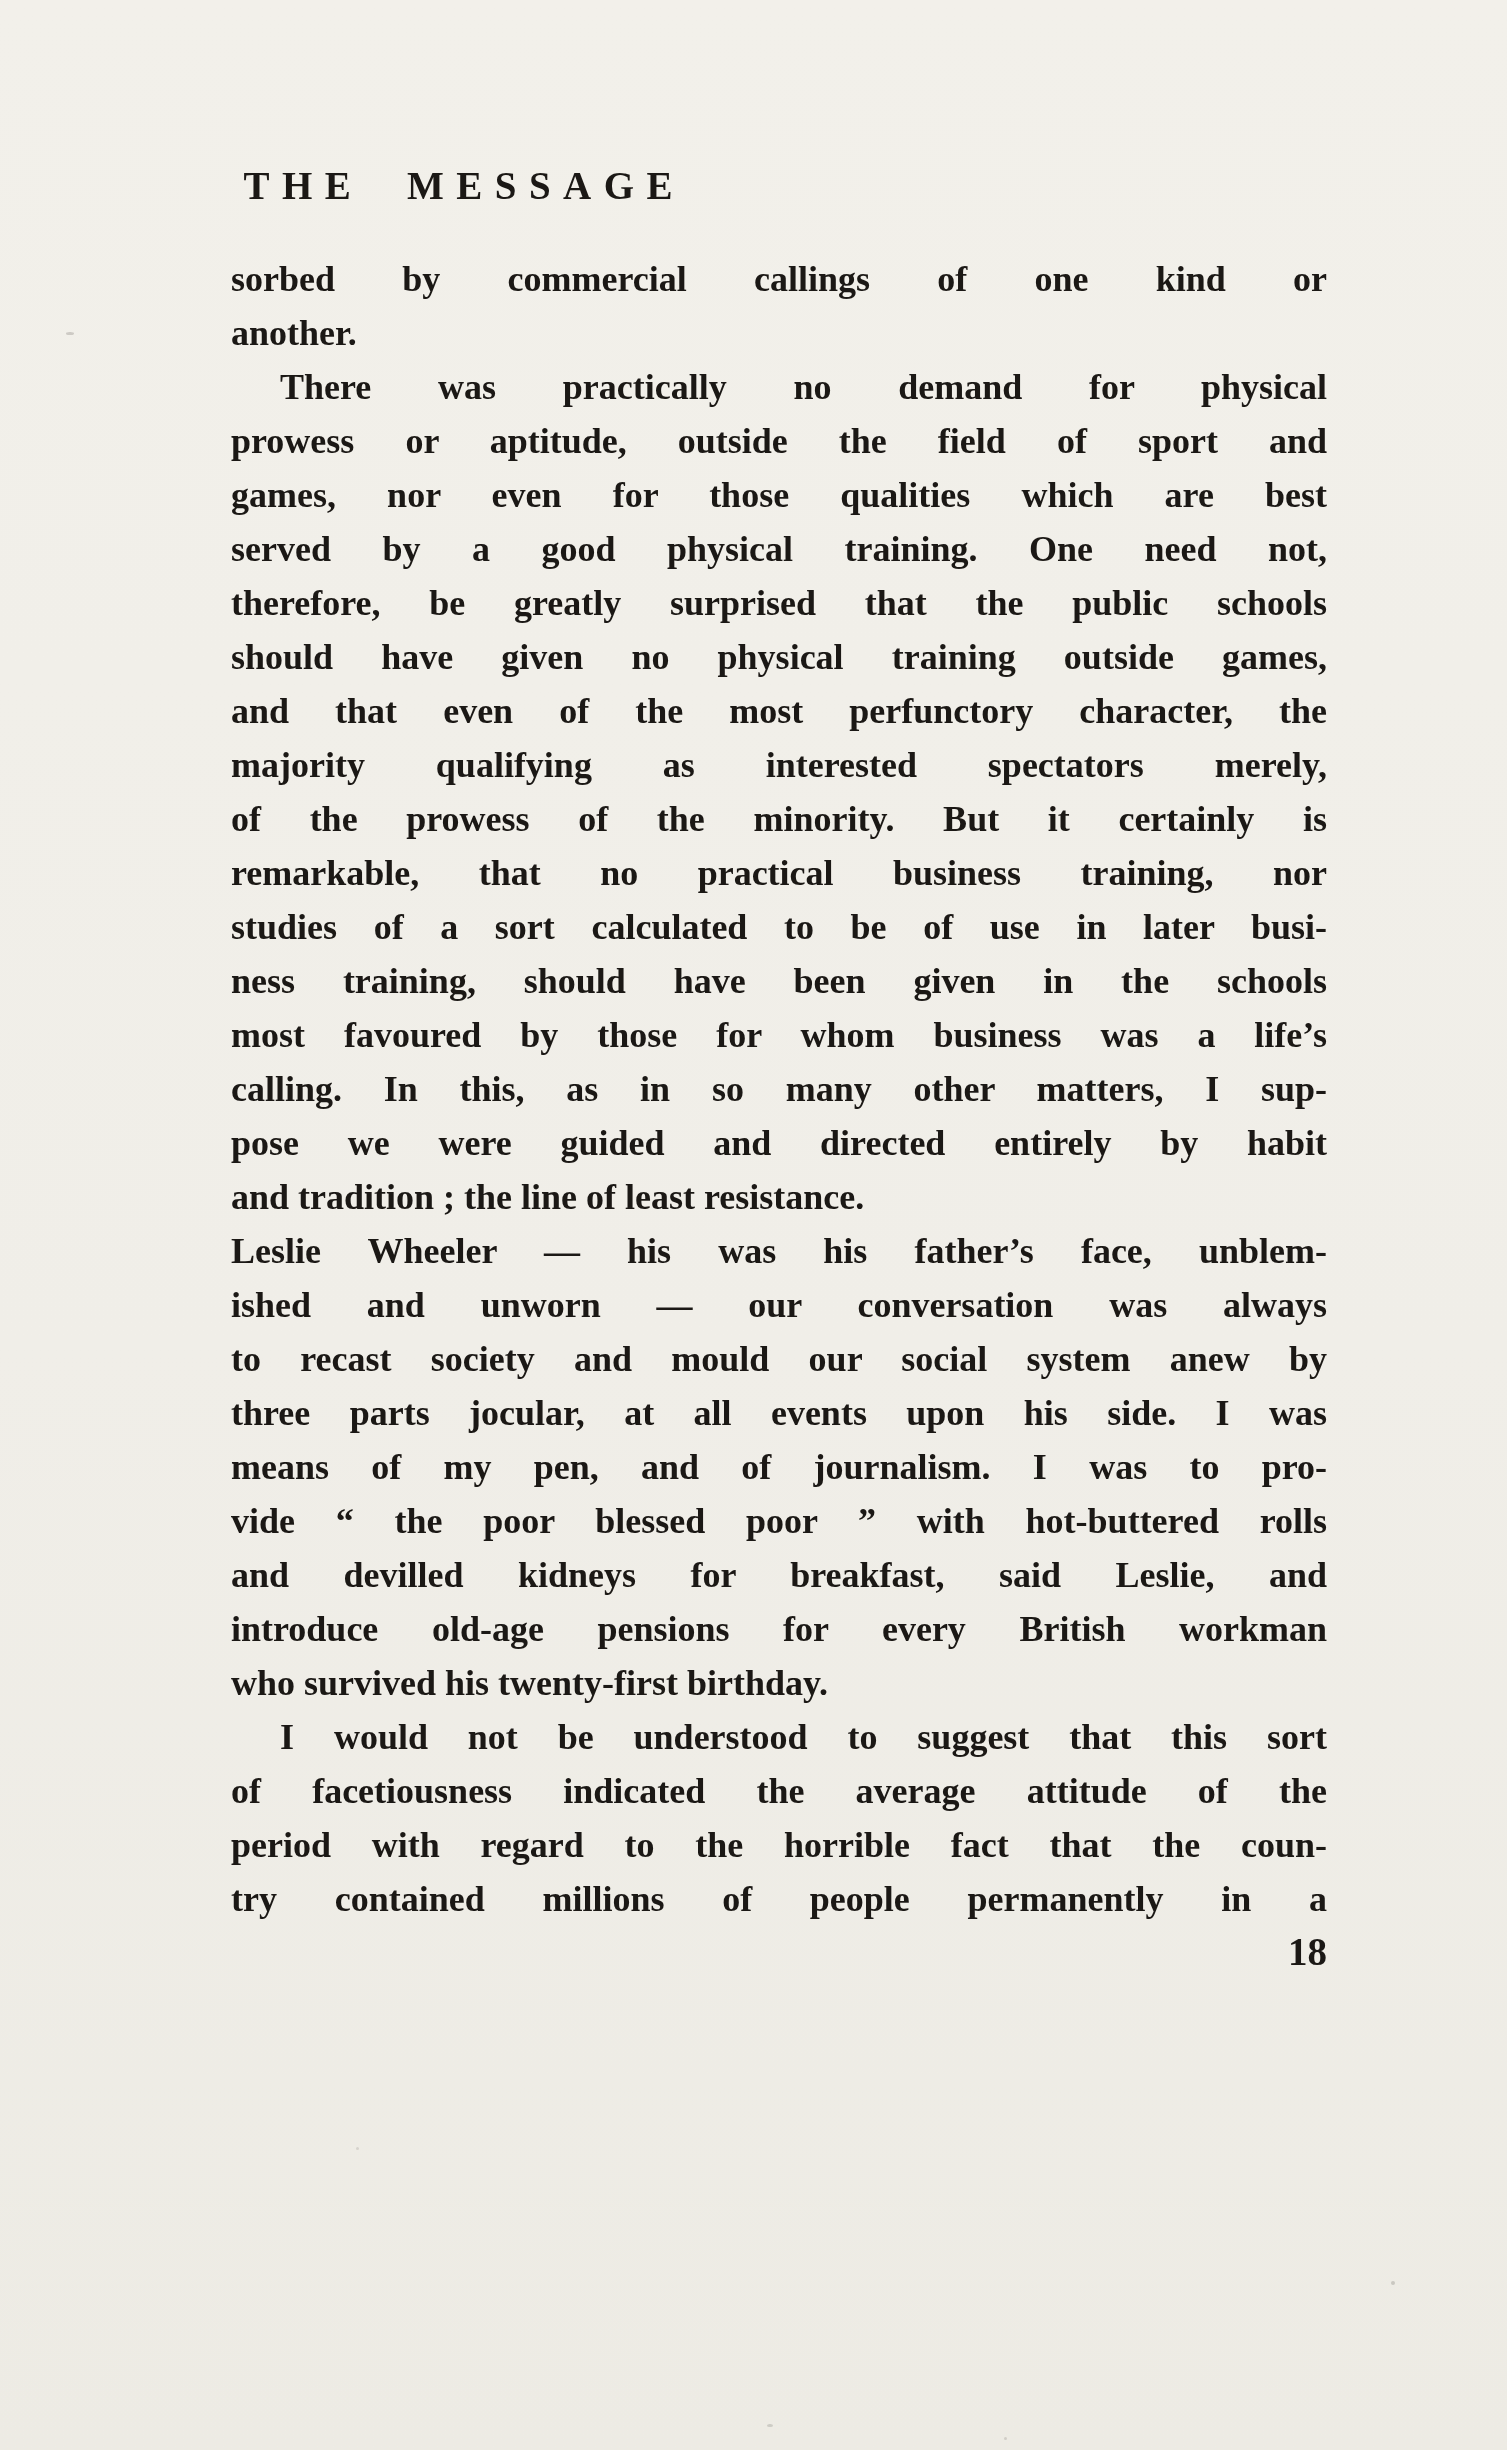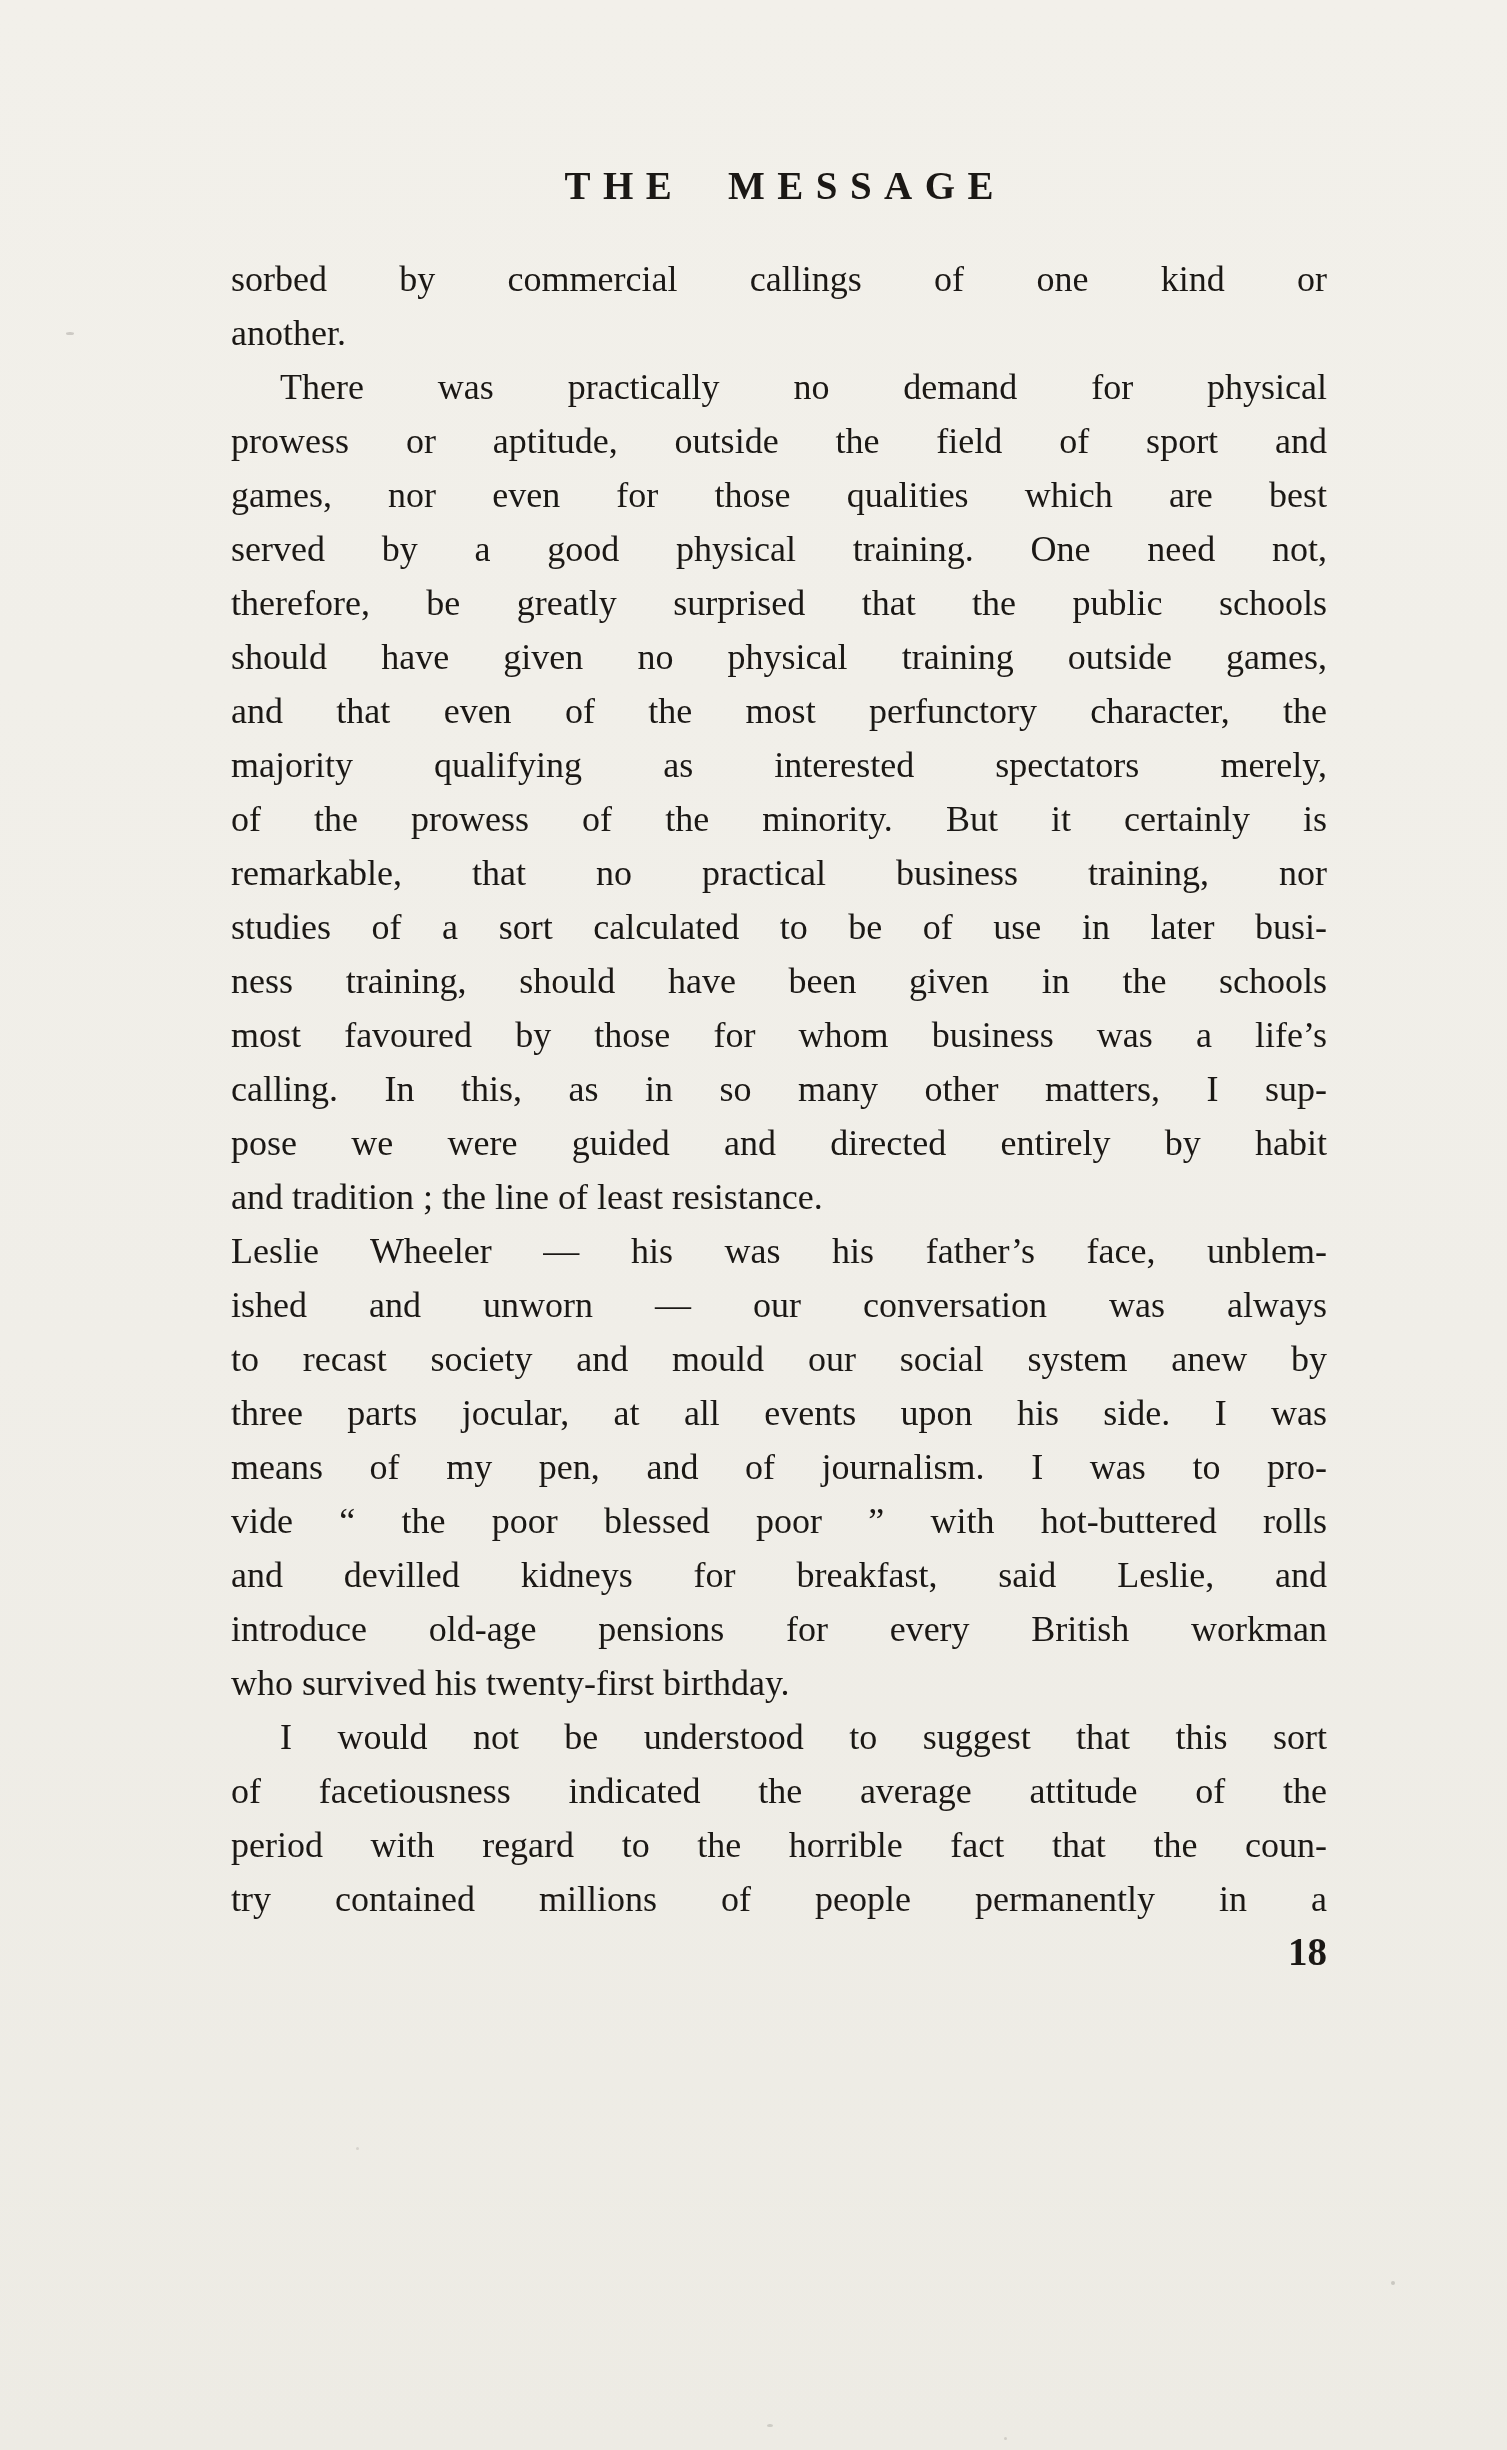--- a/index.html
+++ b/index.html
@@ -17,21 +17,21 @@
     color: #1b1815;
     overflow: hidden;
   }
   .content {
     position: absolute;
     left: 231px;
     top: 166px;
     width: 1096px;
   }
   .running-head {
-    text-align: center;
+    text-align: left;
     font-size: 39px;
     line-height: 1;
     font-weight: bold;
     letter-spacing: 0.32em;
     word-spacing: 0.55em;
     margin: 0 0 47px 0;
     text-indent: 0.32em; 
   }
   .body-text {
     font-size: 36px;
@@ -39,20 +39,21 @@
   }
   .para {
     margin: 0;
     padding: 0;
   }
   .line {
     display: block;
     text-align: justify;
     text-align-last: justify;
     white-space: normal;
+    font-weight: bold;
   }
   .line.end {
     text-align-last: left;
   }
   .line.indent {
     text-indent: 49px;
   }
   .page-number {
     text-align: right;
     font-size: 39px;

